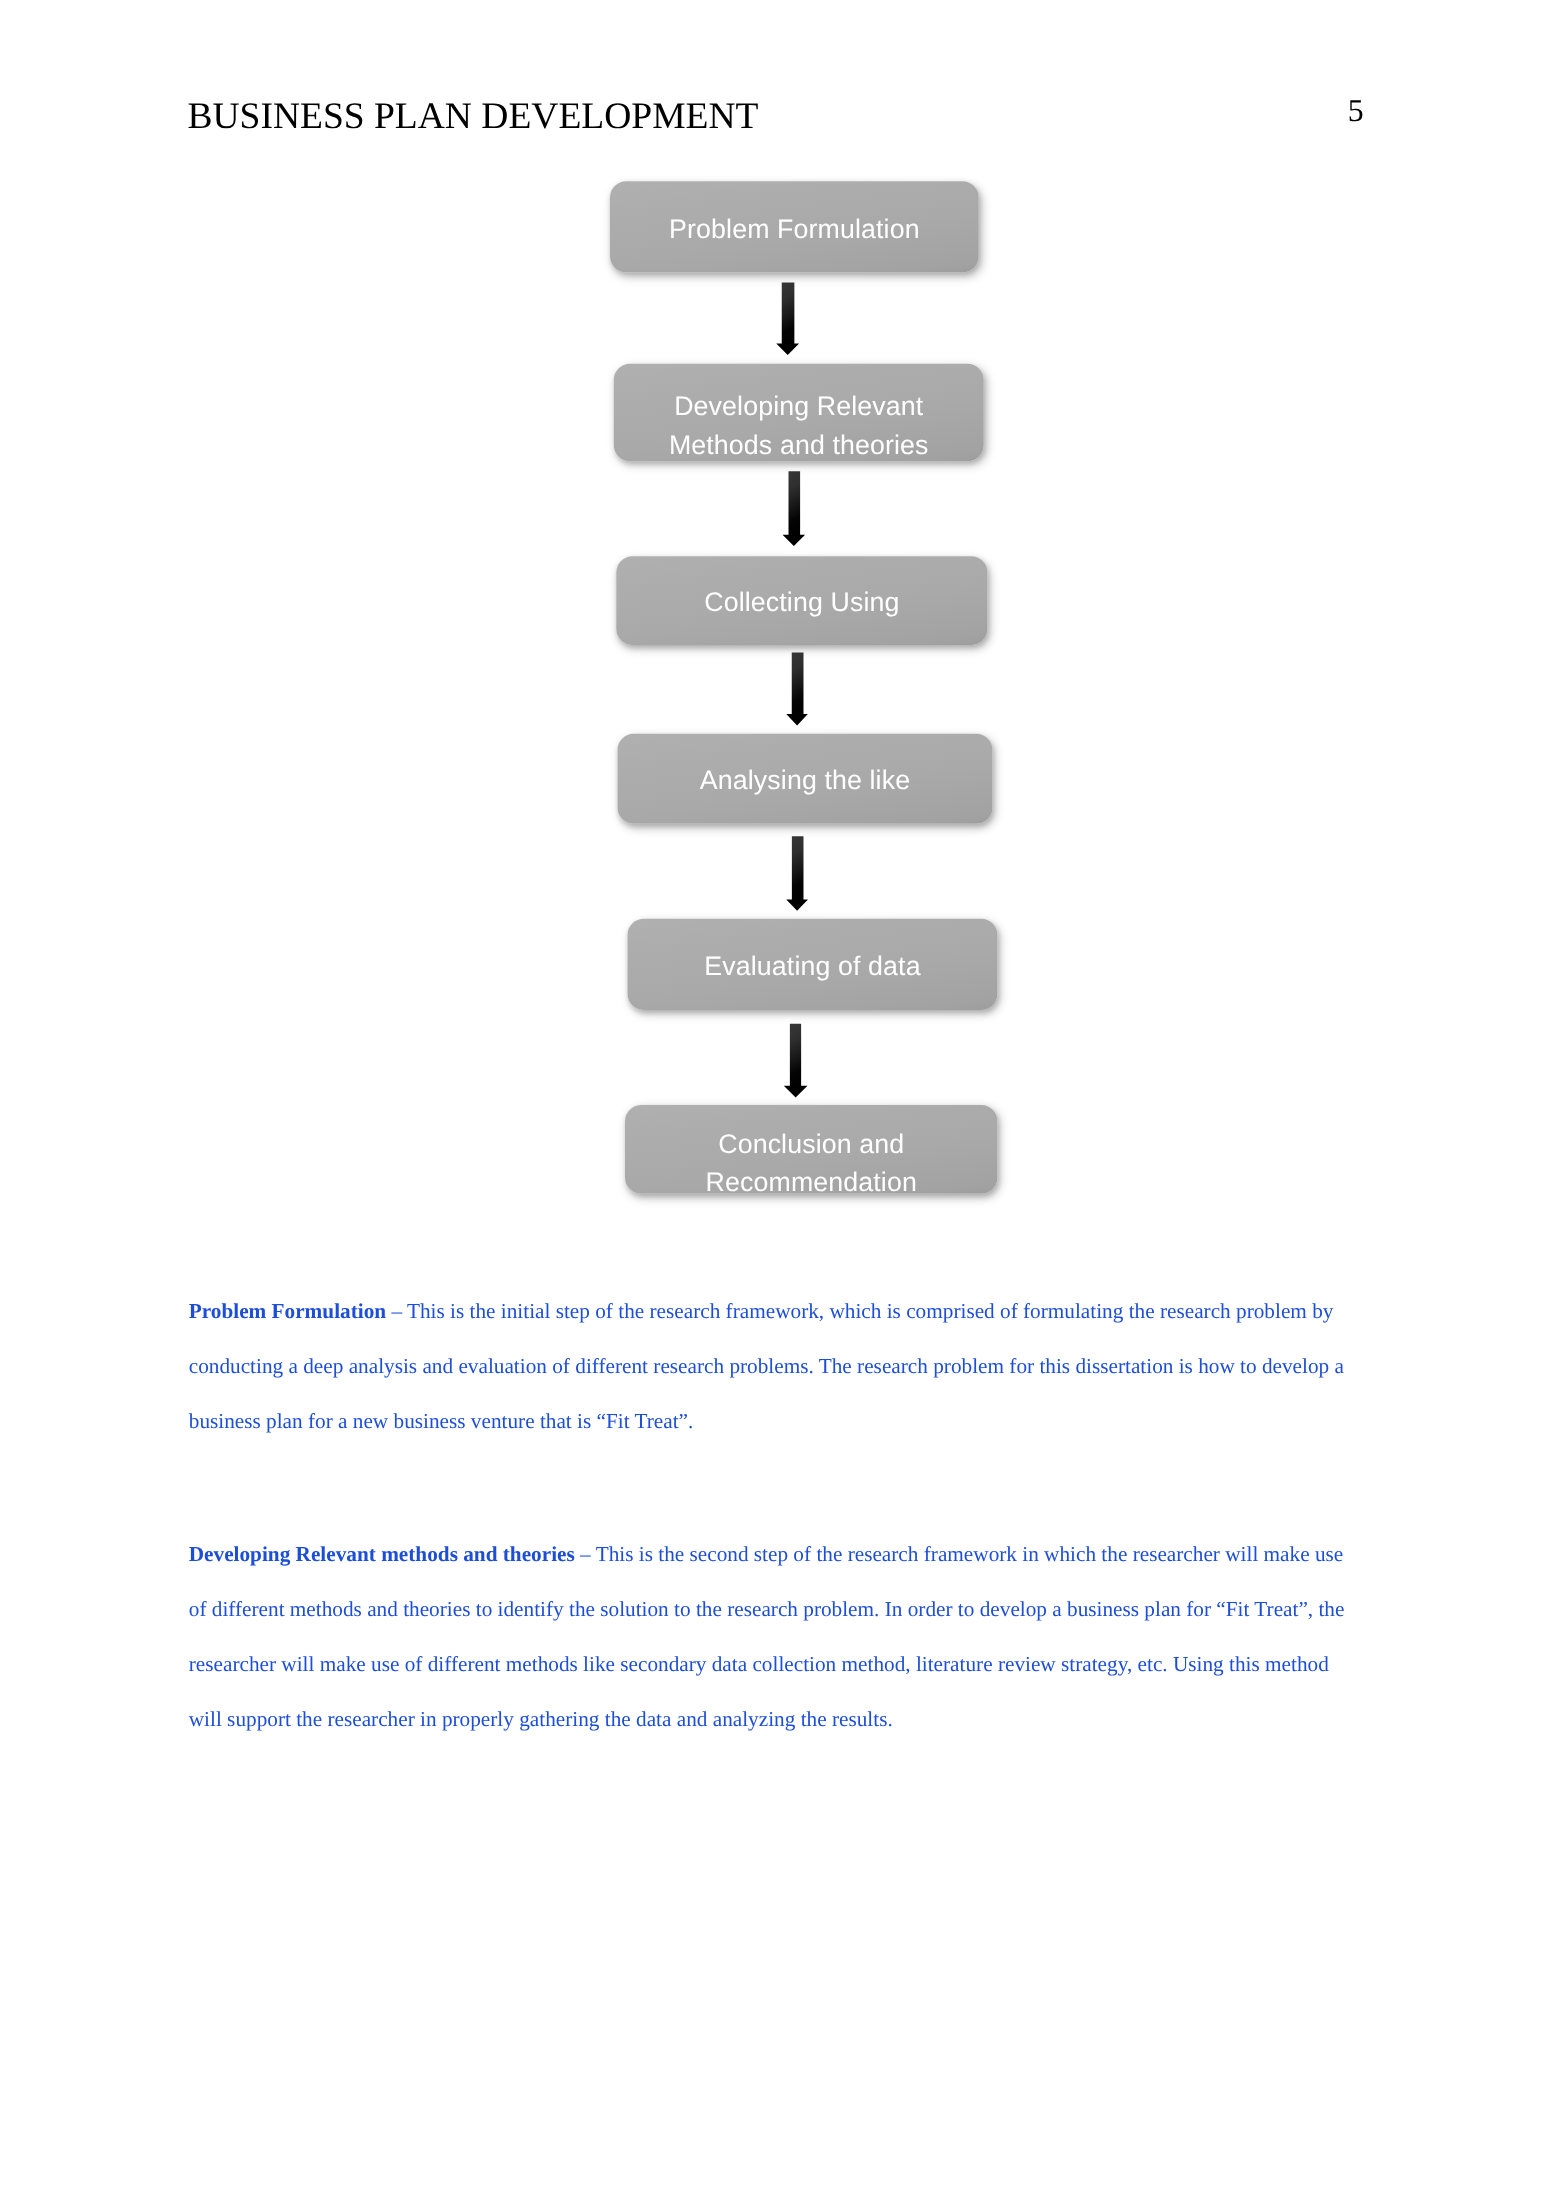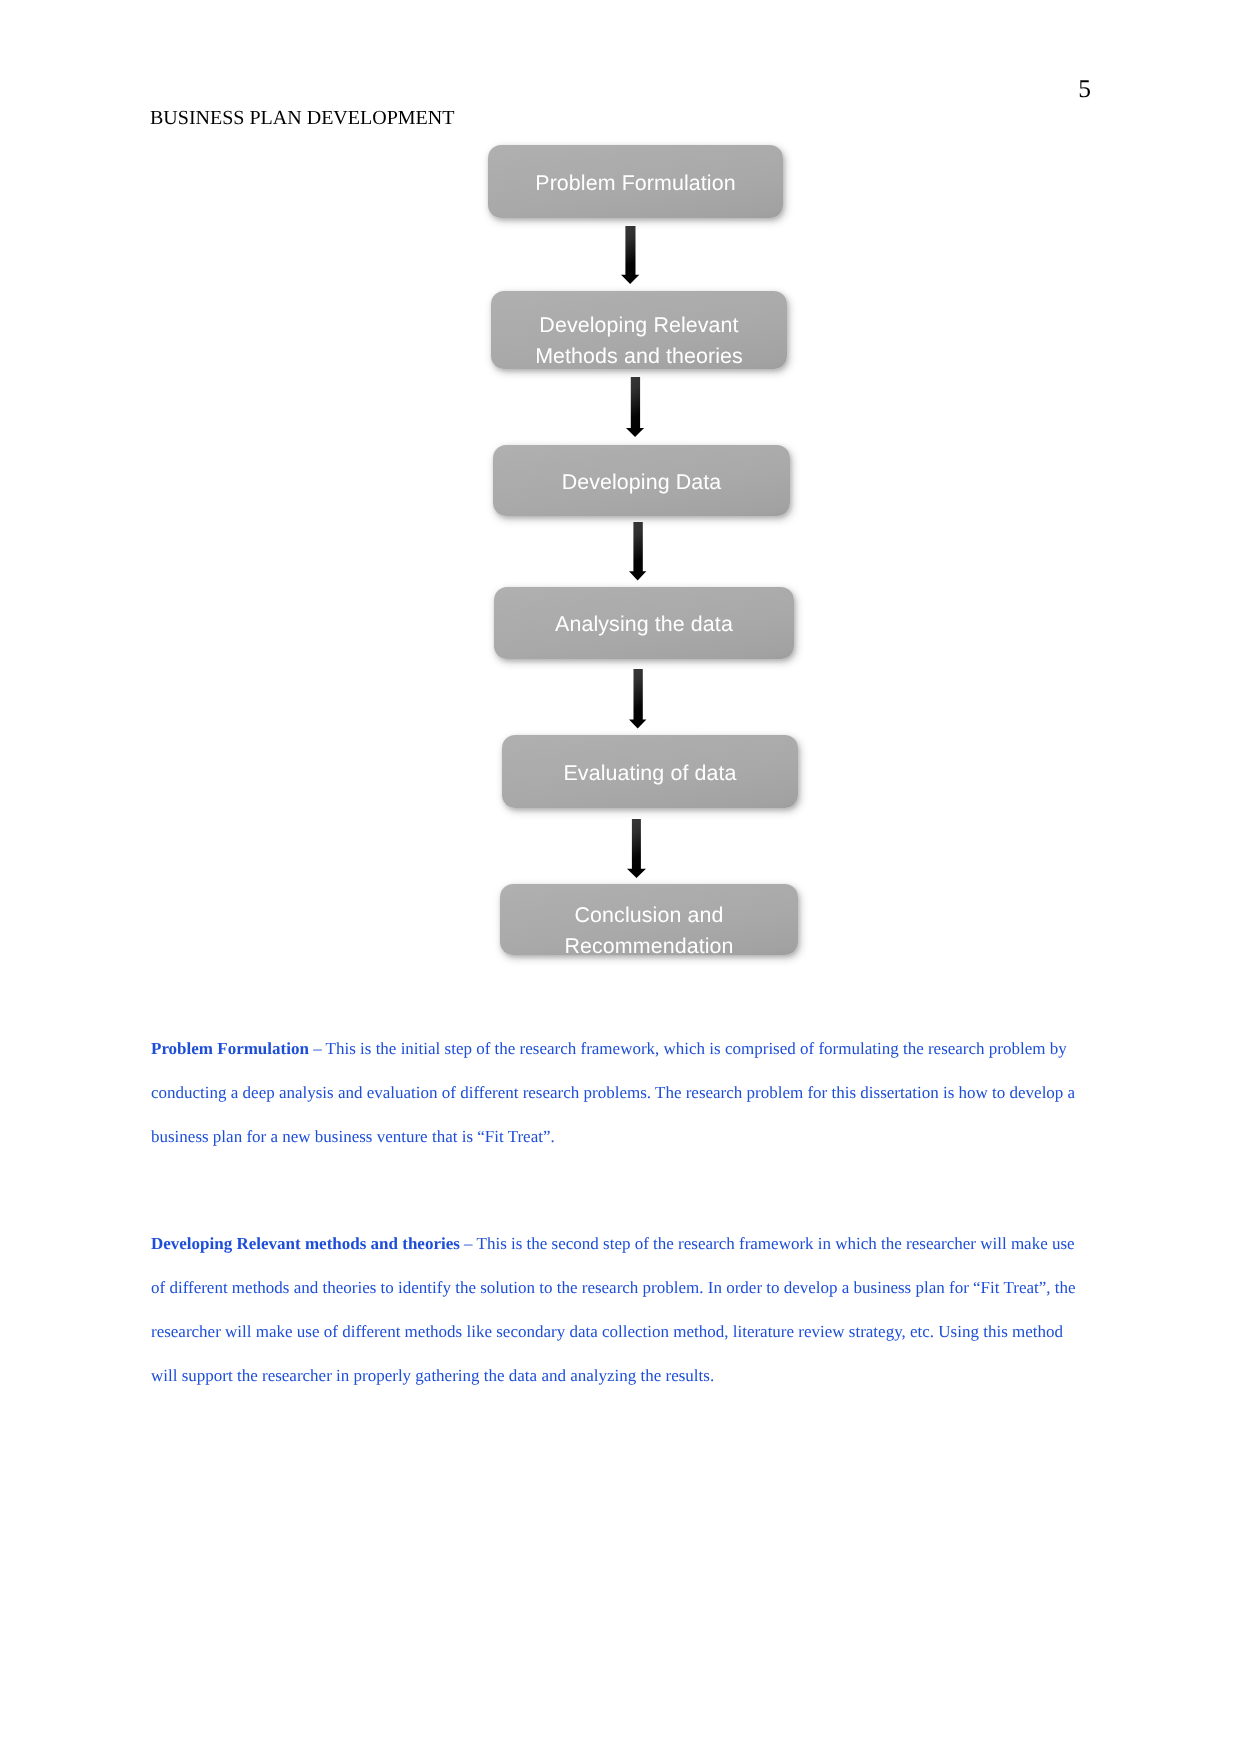--- a/index.html
+++ b/index.html
@@ -11,21 +11,21 @@
     color: #000;
     position: relative;
     overflow: hidden;
     -webkit-font-smoothing: antialiased;
     text-rendering: geometricPrecision;
   }
   .page { position:absolute; left:0; top:0; width:1241px; height:1754px; will-change:opacity; }
 
   
   .header { position:absolute; left:150px; top:76px; width:941px; height:30px; }
-  .header-title { position:absolute; left:0; top:0; font-size:20px; white-space:nowrap;margin-top:31px; }
+  .header-title { position:absolute; left:0; top:0; font-size:30px; white-space:nowrap; }
   .header-page  { position:absolute; right:0; top:-2px; font-size:25.5px; }
 
   
   .flow { position:absolute; left:0; top:0; width:1241px; height:1010px; }
   .flowbox {
     position:absolute;
     border-radius:13px;
     background: linear-gradient(172deg,#b0b0b0 0%, #adadad 22%, #a9a9a9 58%, #a2a2a2 92%, #9d9d9d 100%);
     box-shadow: 2px 3px 8px rgba(0,0,0,0.26), 1px 2px 4px rgba(0,0,0,0.13);
     color:#ffffff;
@@ -92,25 +92,25 @@
     <div class="flowbox" style="left:488px; top:145px; width:295px; height:73px">
       <span>Problem Formulation</span>
     </div>
 
     <div class="flowbox two-line" style="left:491px; top:291px; width:296px; height:78px">
       <span>Developing Relevant
 Methods and theories</span>
     </div>
 
     <div class="flowbox" style="left:493px; top:445px; width:297px; height:71px">
-      <span>Developing Data</span>
+      <span>Collecting Using</span>
     </div>
 
     <div class="flowbox" style="left:494px; top:587px; width:300px; height:72px">
-      <span>Analysing the data</span>
+      <span>Analysing the like</span>
     </div>
 
     <div class="flowbox" style="left:502px; top:735px; width:296px; height:73px">
       <span>Evaluating of data</span>
     </div>
 
     <div class="flowbox two-line" style="left:500px; top:884px; width:298px; height:71px">
       <span>Conclusion and
 Recommendation</span>
     </div>

